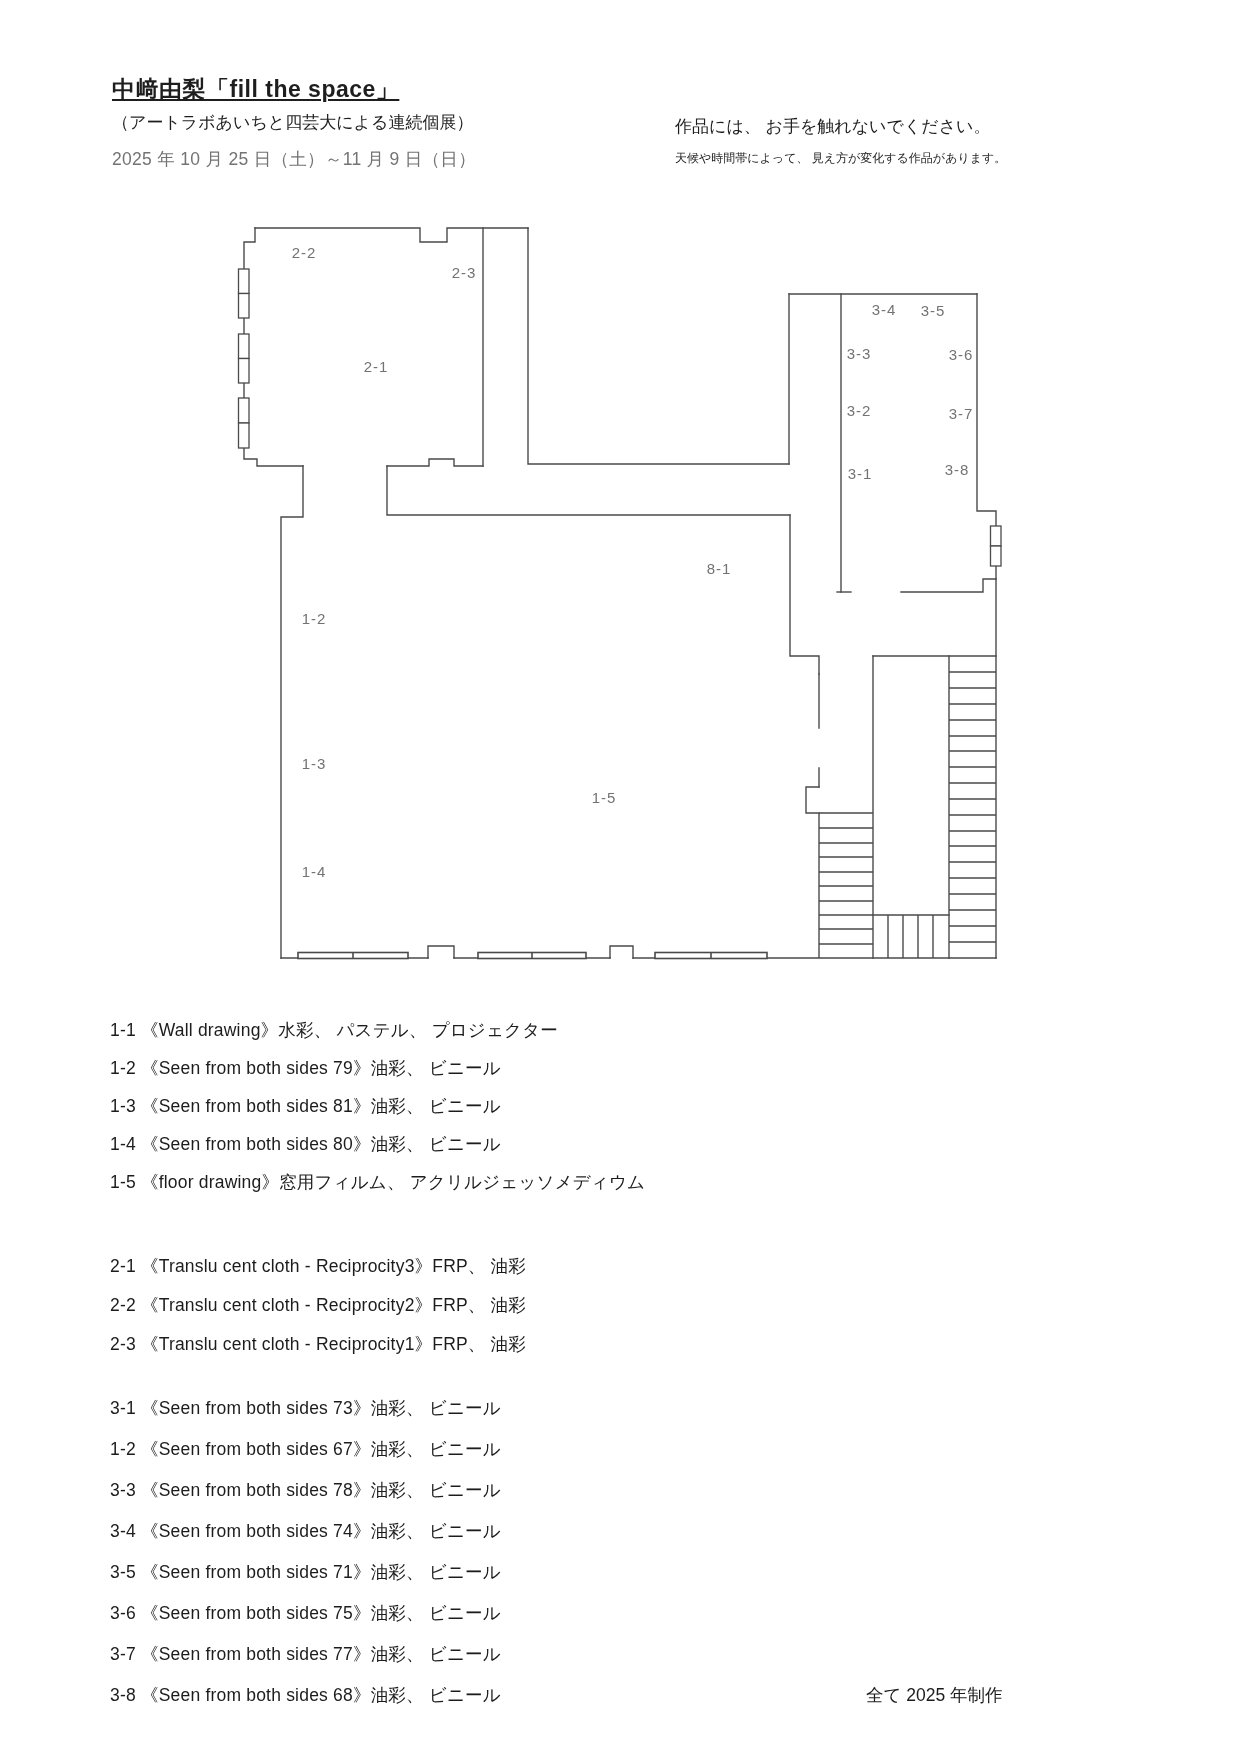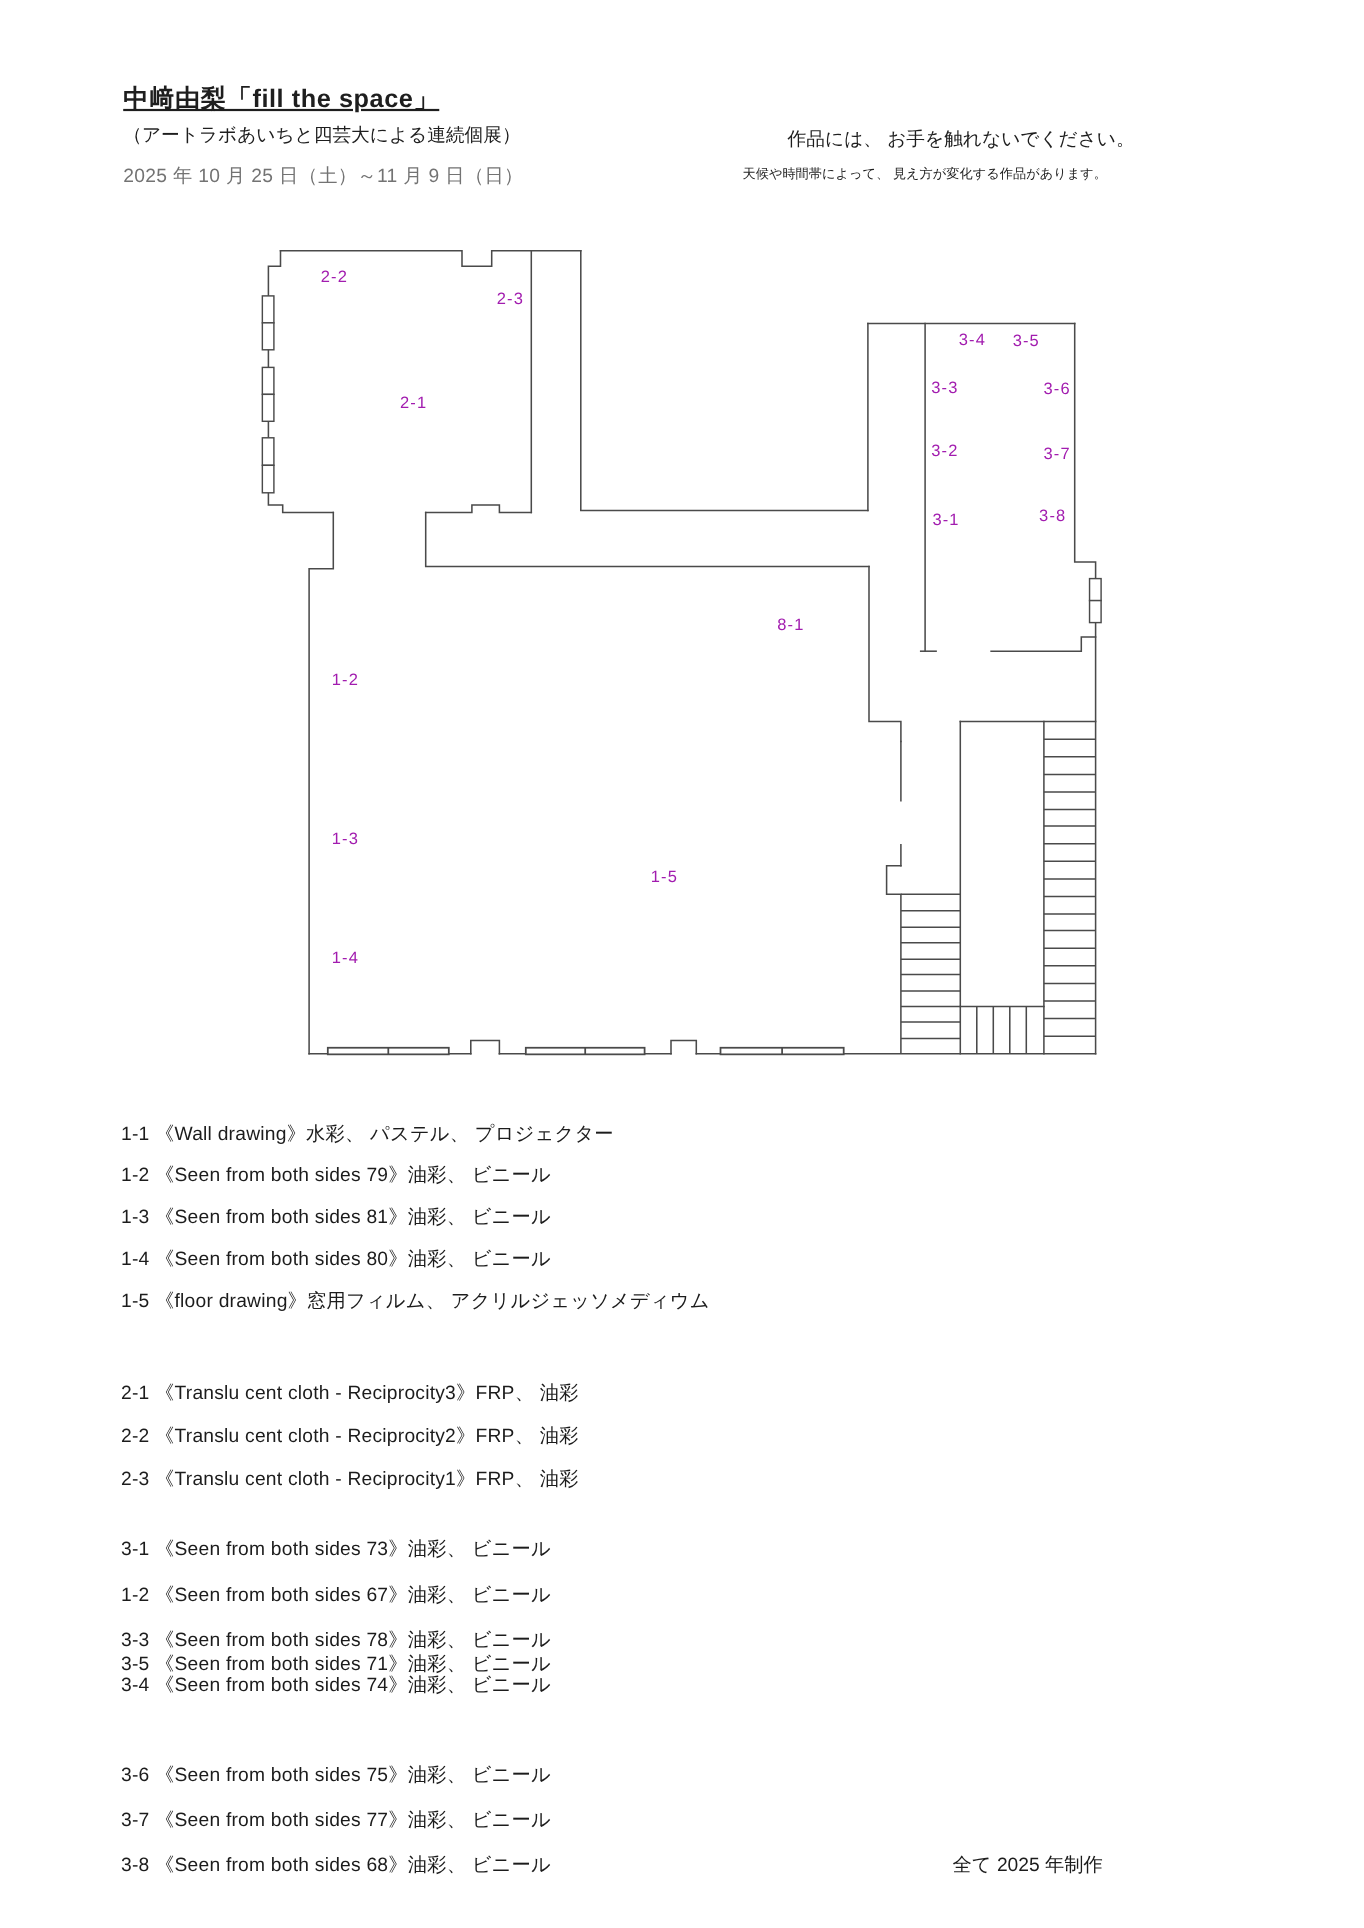--- a/index.html
+++ b/index.html
@@ -5,27 +5,27 @@
   html,body{margin:0;padding:0;}
   body{
     width:1240px;height:1753px;background:#ffffff;position:relative;
     font-family:"Liberation Sans","DejaVu Sans",sans-serif;color:#222;
     -webkit-font-smoothing:antialiased;
   }
   .abs{position:absolute;white-space:nowrap;}
   .title{left:112px;top:76px;font-size:23px;font-weight:700;letter-spacing:.5px;color:#1e1e1e;line-height:1.2;text-decoration:underline;}
   .subtitle{left:112px;top:112px;font-size:17px;color:#1e1e1e;line-height:1.3;}
   .dateline{left:112px;top:148px;font-size:17.5px;color:#737373;line-height:1.3;letter-spacing:.3px;}
-  .notice1{left:675px;top:116px;font-size:17px;color:#1e1e1e;line-height:1.3;margin-left:41px;}
+  .notice1{left:675px;top:116px;font-size:17px;color:#1e1e1e;line-height:1.3;}
   .notice2{left:675px;top:151px;font-size:12px;color:#1e1e1e;line-height:1.3;}
   .plan{position:absolute;left:210px;top:195px;width:810px;height:790px;}
   .plan svg{position:absolute;left:0;top:0;width:810px;height:790px;}
   .plabel{
     position:absolute;transform:translate(-50%,-50%);
-    font-size:15px;color:#a21caf;letter-spacing:1px;white-space:nowrap;line-height:1;
+    font-size:15px;color:#737373;letter-spacing:1px;white-space:nowrap;line-height:1;
   }
   .lline{position:absolute;left:110px;font-size:17.5px;color:#1c1c1c;line-height:24px;white-space:nowrap;letter-spacing:.2px;}
   .credit{position:absolute;left:830px;font-size:17.5px;color:#1c1c1c;line-height:24px;white-space:nowrap;margin-left:36px;}
 </style>
 </head>
 <body>
 
 <div>
 
   <div class="abs title">中﨑由梨「fill the space」</div>
@@ -130,21 +130,21 @@
     <div class="lline" style="top:1170px">1-5 《floor drawing》窓用フィルム、 アクリルジェッソメディウム</div>
 
     <div class="lline" style="top:1254px">2-1 《Translu cent cloth - Reciprocity3》FRP、 油彩</div>
     <div class="lline" style="top:1293px">2-2 《Translu cent cloth - Reciprocity2》FRP、 油彩</div>
     <div class="lline" style="top:1332px">2-3 《Translu cent cloth - Reciprocity1》FRP、 油彩</div>
 
     <div class="lline" style="top:1396px">3-1 《Seen from both sides 73》油彩、 ビニール</div>
     <div class="lline" style="top:1437px">1-2 《Seen from both sides 67》油彩、 ビニール</div>
     <div class="lline" style="top:1478px">3-3 《Seen from both sides 78》油彩、 ビニール</div>
     <div class="lline" style="top:1519px">3-4 《Seen from both sides 74》油彩、 ビニール</div>
-    <div class="lline" style="top:1500px">3-5 《Seen from both sides 71》油彩、 ビニール</div>
+    <div class="lline" style="top:1560px">3-5 《Seen from both sides 71》油彩、 ビニール</div>
     <div class="lline" style="top:1601px">3-6 《Seen from both sides 75》油彩、 ビニール</div>
     <div class="lline" style="top:1642px">3-7 《Seen from both sides 77》油彩、 ビニール</div>
     <div class="lline" style="top:1683px">3-8 《Seen from both sides 68》油彩、 ビニール</div>
 
     <div class="credit" style="top:1683px">全て 2025 年制作</div>
   </div>
 
 </div>
 
 </body></html>

